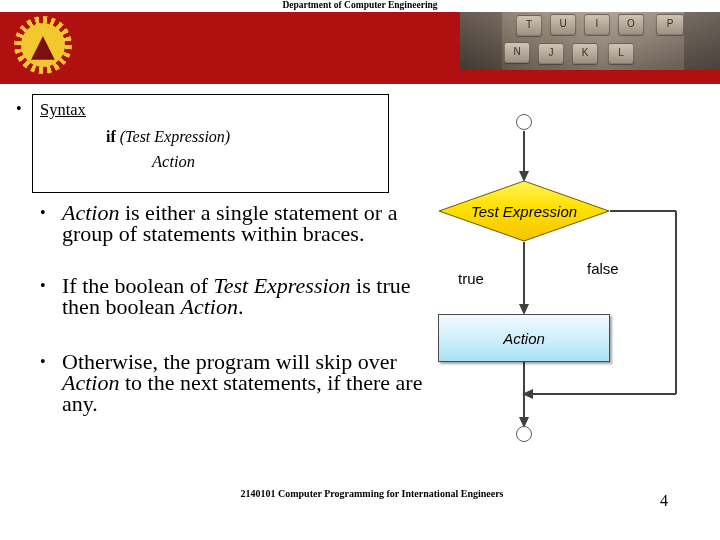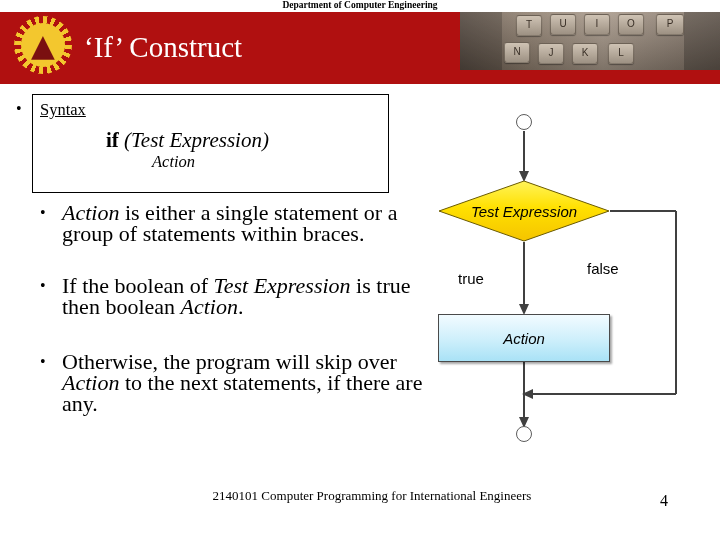--- a/index.html
+++ b/index.html
@@ -157,21 +157,21 @@
   #syntax-label .dot {
     position: absolute;
     left: -24px;
     top: 0;
     font-size: 16px;
   }
   #syntax-line1 {
     position: absolute;
     left: 106px;
     top: 128px;
-    font-size: 21px;
+    font-size: 16px;
   }
   #syntax-line2 {
     position: absolute;
     left: 152px;
     top: 152px;
     font-size: 16.5px;
     font-style: italic;
   }
 
   #b2 { position: absolute; left: 32px; top: 202px; width: 360px; }
@@ -246,22 +246,22 @@
   
   #footer {
     position: absolute;
     left: 0;
     top: 488px;
     width: 720px;
     text-align: center;
     color: #000000;
   }
   #footer .l1 {
-    font-size: 13px;
-    font-weight: normal;
+    font-size: 10px;
+    font-weight: bold;
     letter-spacing: 0px;
     padding-left: 24px;
   }
   #footer .l2, #footer .l3 {
     font-size: 11px;
     font-variant: small-caps;
     letter-spacing: 0.3px;
   }
   #page-num {
     position: absolute;
@@ -282,21 +282,20 @@
     <div class="key" style="left:90px;  top:2px;  width:24px; height:19px;">U</div>
     <div class="key" style="left:124px; top:2px;  width:24px; height:19px;">I</div>
     <div class="key" style="left:158px; top:2px;  width:24px; height:19px;">O</div>
     <div class="key" style="left:196px; top:2px;  width:26px; height:19px;">P</div>
     <div class="key" style="left:44px;  top:30px; width:24px; height:19px;">N</div>
     <div class="key" style="left:78px;  top:31px; width:24px; height:19px;">J</div>
     <div class="key" style="left:112px; top:31px; width:24px; height:19px;">K</div>
     <div class="key" style="left:148px; top:31px; width:24px; height:19px;">L</div>
     <div class="dark" style="right:0; width:36px; background:rgba(0,0,0,0.22);"></div>
   </div>
-  <div id="title-text">‘If’ Construct</div>
 </div>
 
 <div id="dept-line">Department of Computer Engineering</div>
 
 <div id="crest">
   <div class="gear"></div>
   <div class="gear-inner"></div>
   <div class="pagoda">▲</div>
 </div>
 

